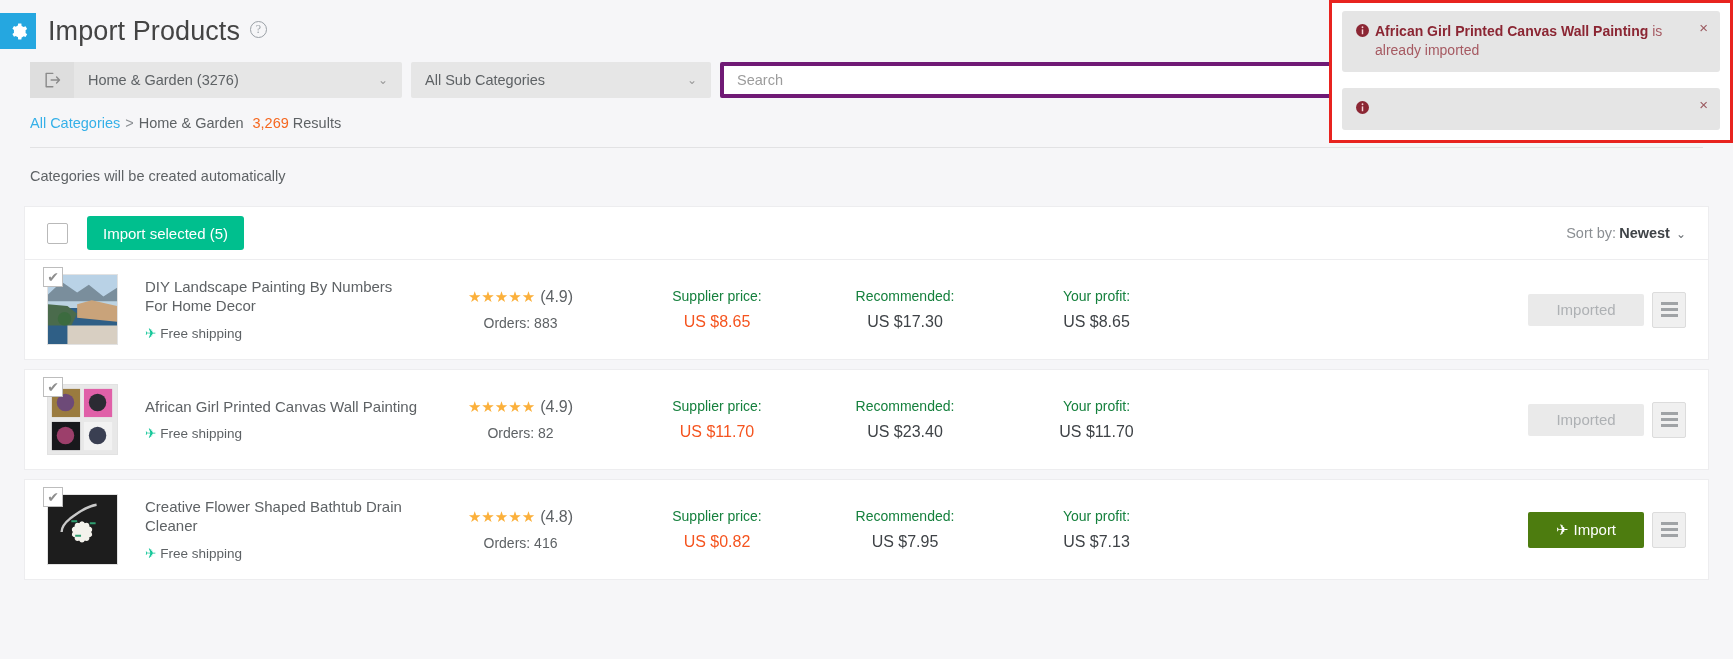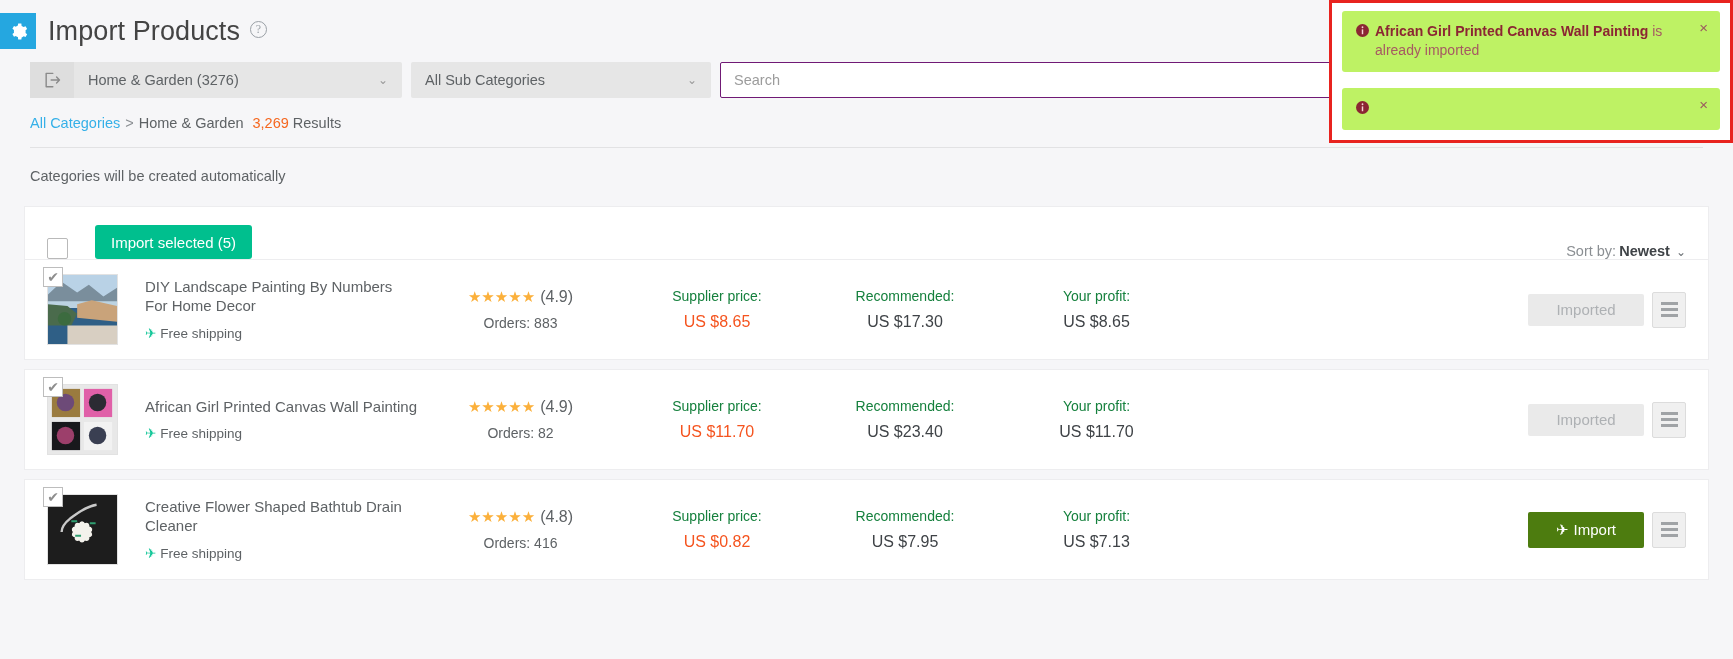--- a/index.html
+++ b/index.html
@@ -42,21 +42,21 @@
   .caret { color: #9b9b9b; font-size: 12px; padding-right: 14px; }
 
   .sub-select {
     display: flex; align-items: center; background: #e6e6e6; border: none;
     height: 36px; width: 300px; border-radius: 2px; cursor: pointer;
   }
   .sub-select .cat-label { font-size: 14.5px; color: #5e6265; padding-left: 14px; flex: 1; }
 
   .search-wrap { position: relative; flex: 1; }
   .search-input {
-    width: 100%; height: 36px; border: 1px solid #701a75; background: #fff;
+    width: 100%; height: 36px; border: 4px solid #701a75; background: #fff;
     padding: 0 40px 0 13px; font-size: 14.5px; color: #555;
     font-family: "Liberation Sans", sans-serif; border-radius: 2px; outline: none;
   }
   .search-input::placeholder { color: #9c9c9c; }
   .search-icon-btn {
     position: absolute; right: 11px; top: 8px; width: 19px; height: 19px;
     color: #8c9196; cursor: pointer;
   }
 
   
@@ -65,22 +65,22 @@
   .breadcrumb .sep { color: #8b8f93; margin: 0 5px; }
   .breadcrumb .count { color: #f5671f; margin-left: 9px; font-weight: 400; }
   .breadcrumb .results { color: #5e6265; margin-left: 4px; }
 
   .divider { border-top: 1px solid #e2e2e4; margin: 16px 30px 0 30px; }
   .auto-note { padding: 20px 30px 0 30px; font-size: 14.5px; color: #5e6265; }
 
   
   .toolbar {
     margin: 22px 24px 0 24px; background: #fff; height: 53px;
-    display: flex; align-items: flex-end; padding: 0 22px 0 22px;
-    border: 1px solid #ededef; border-bottom: none; gap: 8px;
+    display: flex; align-items: center; padding: 0 22px 0 22px;
+    border: 1px solid #ededef; border-bottom: none;
   }
   .chk {
     width: 21px; height: 21px; border: 1px solid #b9b9b9; background: #fff;
     border-radius: 2px; cursor: pointer; flex: 0 0 auto; position: relative;
   }
   .btn-import-selected {
     margin-left: 19px; background: #00bf8e; color: #fff; border: none;
     height: 34px; padding: 0 16px; font-size: 15px; border-radius: 3px;
     cursor: pointer; font-family: "Liberation Sans", sans-serif;
   }
@@ -141,21 +141,21 @@
     justify-content: center; gap: 3px; cursor: pointer;
   }
   .btn-burger i { display: block; width: 17px; height: 3px; background: #a0a3a6; }
 
   
   .toast-stack {
     position: absolute; right: 0px; top: 0px; width: 404px;
     border: 3px solid #e8231f; background: #fff; padding: 8px 10px 10px 10px;
   }
   .toast {
-    background: #bef264; color: #8b2633; border-radius: 3px;
+    background: #e5e5e5; color: #8b2633; border-radius: 3px;
     padding: 11px 14px 12px 14px; display: flex; align-items: flex-start;
     font-size: 14px; line-height: 1.35; position: relative;
   }
   .toast + .toast { margin-top: 16px; }
   .toast .info-ic { margin-right: 6px; font-weight: 700; flex: 0 0 auto; }
   .toast .tbody { flex: 1; padding-right: 16px; color: #a65a62; }
   .toast .tbody b { color: #8b2633; font-weight: 700; }
   .toast .tclose {
     position: absolute; right: 12px; top: 9px; color: #9b5a60; font-size: 15px;
     cursor: pointer; line-height: 1;

